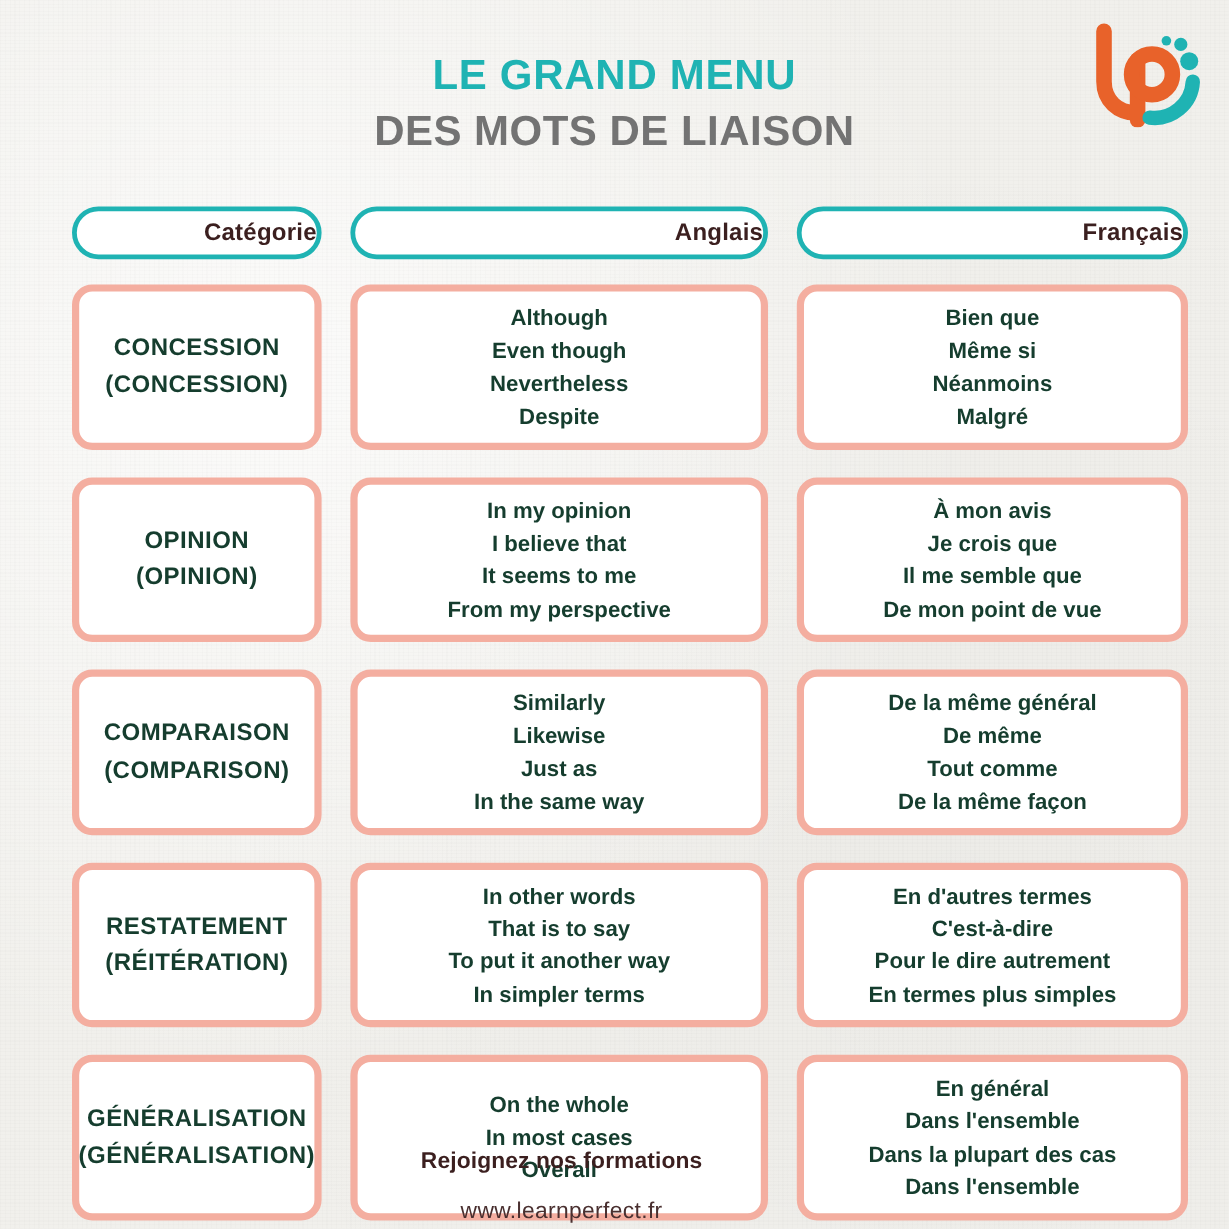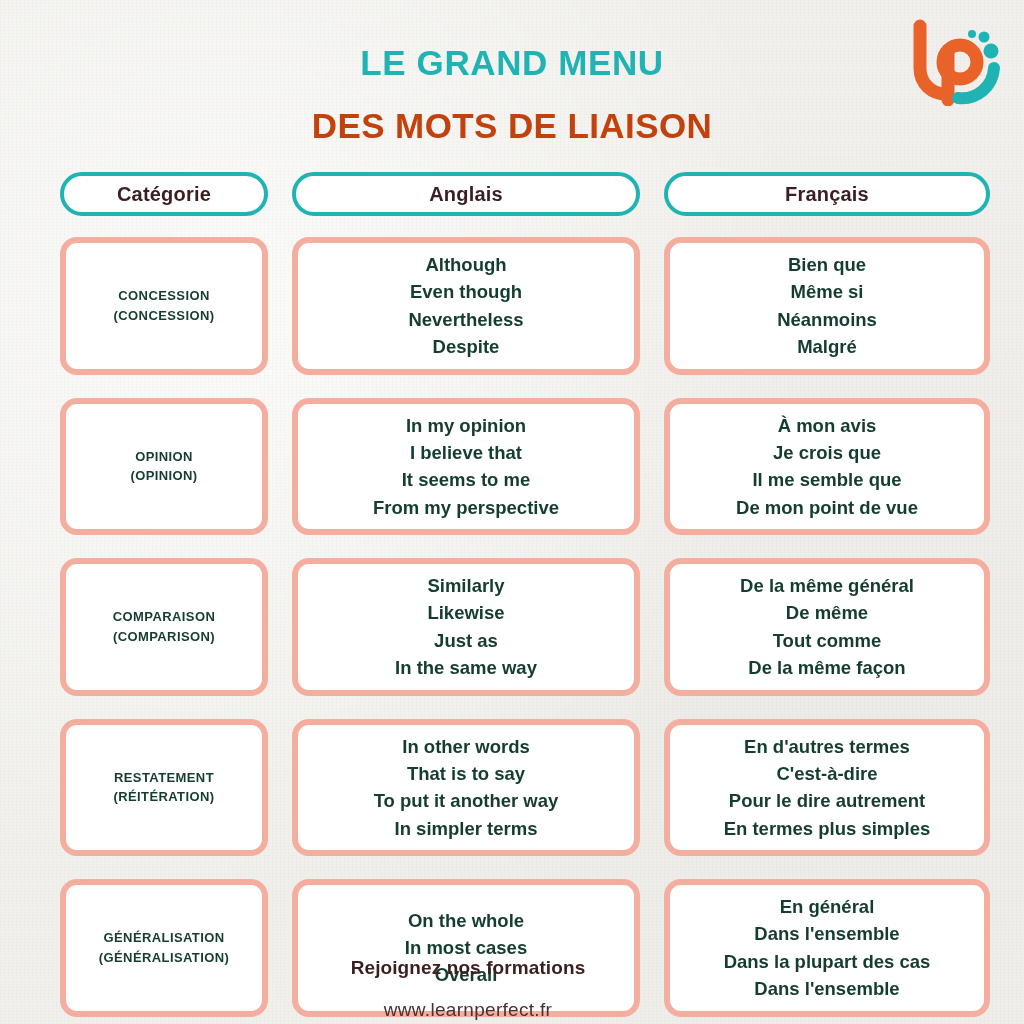--- a/index.html
+++ b/index.html
@@ -55,23 +55,23 @@
     font-size: 35px;
     font-weight: 800;
     letter-spacing: 0.6px;
     color: #1fb3b3;
     line-height: 1.18;
   }
   #title-sub {
     font-size: 35px;
     font-weight: 800;
     letter-spacing: 0.4px;
-    color: #c2410c;
+    color: #737373;
     line-height: 1.18;
-    margin-top: 22px;
+    margin-top: 6px;
   }
 
   
   #table {
     position: absolute;
     top: 172px;
     left: 60px;
     width: 906px;
   }
 
@@ -84,21 +84,21 @@
   
   #header-row { margin-bottom: 21px; }
 
   .header-pill {
     background: #ffffff;
     border: 4px solid #1fb3b3;
     border-radius: 999px;
     height: 44px;
     display: flex;
     align-items: center;
-    justify-content: center;
+    justify-content: flex-end;
   }
   .header-pill .label {
     font-size: 20px;
     font-weight: 800;
     color: #3b1f1f;
     letter-spacing: 0.2px;
   }
 
   
   .content-row { margin-bottom: 23px; }
@@ -109,21 +109,21 @@
     border-radius: 17px;
     min-height: 119px;
     display: flex;
     flex-direction: column;
     align-items: center;
     justify-content: center;
     padding: 8px 6px;
   }
 
   .cat-line {
-    font-size: 13px;
+    font-size: 20px;
     font-weight: 800;
     color: #153d2e;
     letter-spacing: 0.4px;
     line-height: 1.52;
     text-align: center;
   }
 
   .phrase {
     font-size: 18.5px;
     font-weight: 800;

